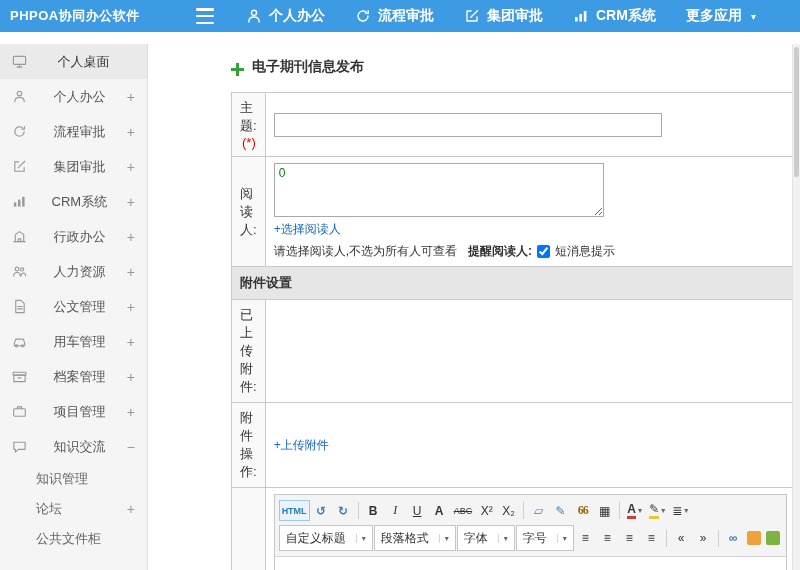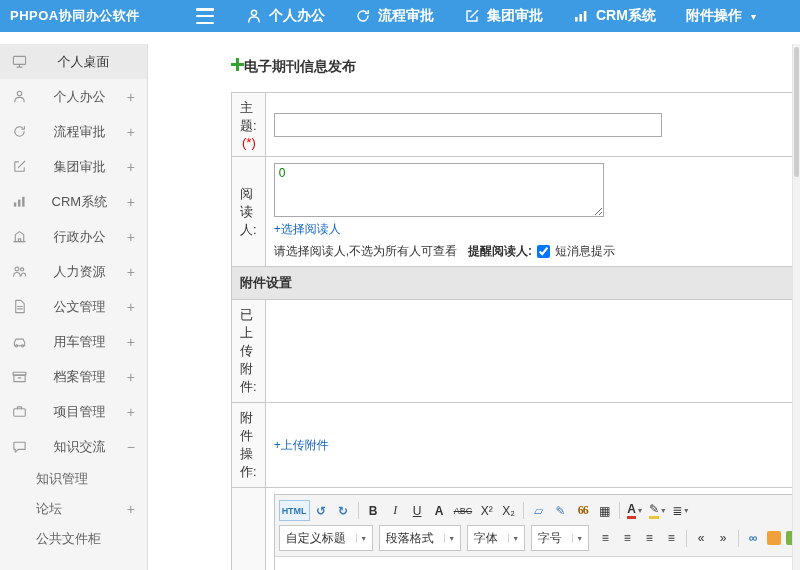--- a/index.html
+++ b/index.html
@@ -22,21 +22,21 @@
   .sitem { height:35px; display:flex; align-items:center; padding:0 12px 0 12px; font-size:13px; color:#555; cursor:pointer;text-align:center; }
   .sitem.active { background:#EAEAEA; color:#333; }
   .sicon { width:15px; height:15px; margin-right:9px; display:inline-flex; }
   .svgi { width:15px; height:15px; stroke:#999; fill:none; stroke-width:1.2; stroke-linecap:round; stroke-linejoin:round; }
   .slabel { flex:1; }
   .sexpand { color:#999; font-size:14px; margin-left:4px; }
   .ssub { height:30px; display:flex; align-items:center; padding:0 12px 0 36px; font-size:13px; color:#666; cursor:pointer;justify-content:center; }
 
   
   .content { position:absolute; top:44px; left:149px; width:651px; height:526px; background:#fff; padding:14px 0 0 82px; overflow:hidden; }
-  .ptitle-row { display:flex; align-items:flex-start; gap:0; margin-bottom:16px; }
+  .ptitle-row { display:flex; align-items:flex-end; gap:8px; margin-bottom:16px; }
   .plus { position:relative; width:13px; height:13px; display:inline-block; }
   .plus::before { content:""; position:absolute; left:0; top:5px; width:13px; height:3px; background:#35A235; }
   .plus::after  { content:""; position:absolute; left:5px; top:0; width:3px; height:13px; background:#35A235; }
   .ptitle { font-size:14px; font-weight:bold; color:#333; }
 
   table.form { border-collapse:collapse; width:505px; font-size:13px; color:#333; }
   table.form td { border:1px solid #C9C9C9; padding:6px 8px; vertical-align:middle; }
   td.lbl { width:104px; background:#F9F9F9; }
   .req { color:#E60000; margin-left:2px; }
   .subject-input { width:388px; height:24px; border:1px solid #A9A9A9; background:#fff; padding:0 4px; font-size:13px; }
@@ -60,21 +60,21 @@
   .tb.blue { color:#3A7BBE; font-weight:bold; }
   .tb.b { font-weight:bold; }
   .tb.i { font-style:italic; font-family:"Liberation Serif","DejaVu Serif",serif; }
   .tb.u { text-decoration:underline; }
   .tb.strike { text-decoration:line-through; font-size:9px; }
   .tb.quote { font-weight:bold; color:#a16207; letter-spacing:-1px; font-family:"Liberation Serif","DejaVu Serif",serif; }
   .tsep { width:1px; height:17px; background:#D0D0D0; margin:0 3px; }
   .fcl { border-bottom:3px solid #D33A2F; line-height:1; padding-bottom:1px; }
   .hll { border-bottom:3px solid #E8C53A; line-height:1; padding-bottom:1px; }
   .tcaret2 { font-size:8px; color:#666; margin-left:2px; }
-  .tdrop { height:22px; border:1px solid #C6C6C6; background:#fff; display:inline-flex; align-items:center; padding:12px 6px; font-size:12px; margin-right:5px; cursor:pointer; color:#333; white-space:nowrap; }
+  .tdrop { height:22px; border:1px solid #C6C6C6; background:#fff; display:inline-flex; align-items:center; padding:12px 6px; font-size:12px; cursor:pointer; color:#333; white-space:nowrap; }
   .tdrop .dcaret { font-size:8px; color:#666; margin-left:10px; border-left:1px solid #D5D5D5; padding-left:5px; }
   .cicon { width:14px; height:14px; border-radius:2px; display:inline-block; margin:0 2px; cursor:pointer; }
   .cicon.orange { background:#F0A13C; }
   .cicon.green { background:#7CB342; }
   .canvas { height:300px; background:#fff; cursor:text; }
 
   
   .vscroll { position:absolute; top:44px; right:0; width:8px; height:526px; background:#F2F2F2; border-left:1px solid #E4E4E4; cursor:pointer; }
   .vthumb { position:absolute; top:3px; left:1px; width:5px; height:130px; background:#CCCCCC; border-radius:3px; }
 </style>
@@ -114,21 +114,21 @@
       </a>
       <a class="tnav">
         <svg class="svgh" viewBox="0 0 16 16">
             <rect x="2" y="9" width="2.6" height="4.5" fill="#fff" stroke="none"></rect>
             <rect x="6.4" y="6" width="2.6" height="7.5" fill="#fff" stroke="none"></rect>
             <rect x="10.8" y="3" width="2.6" height="10.5" fill="#fff" stroke="none"></rect>
           </svg>
         <span>CRM系统</span>
       </a>
       <a class="tnav">
-        <span>附件操作</span>
+        <span>更多应用</span>
         <span class="tcaret">▾</span>
       </a>
     </nav>
   </header>
 
   <aside class="sidebar">
     <div class="sitem active">
       <span class="sicon">
           <svg class="svgi" viewBox="0 0 16 16">
             <rect x="1.5" y="2.5" width="13" height="8.5" rx="1"></rect>

